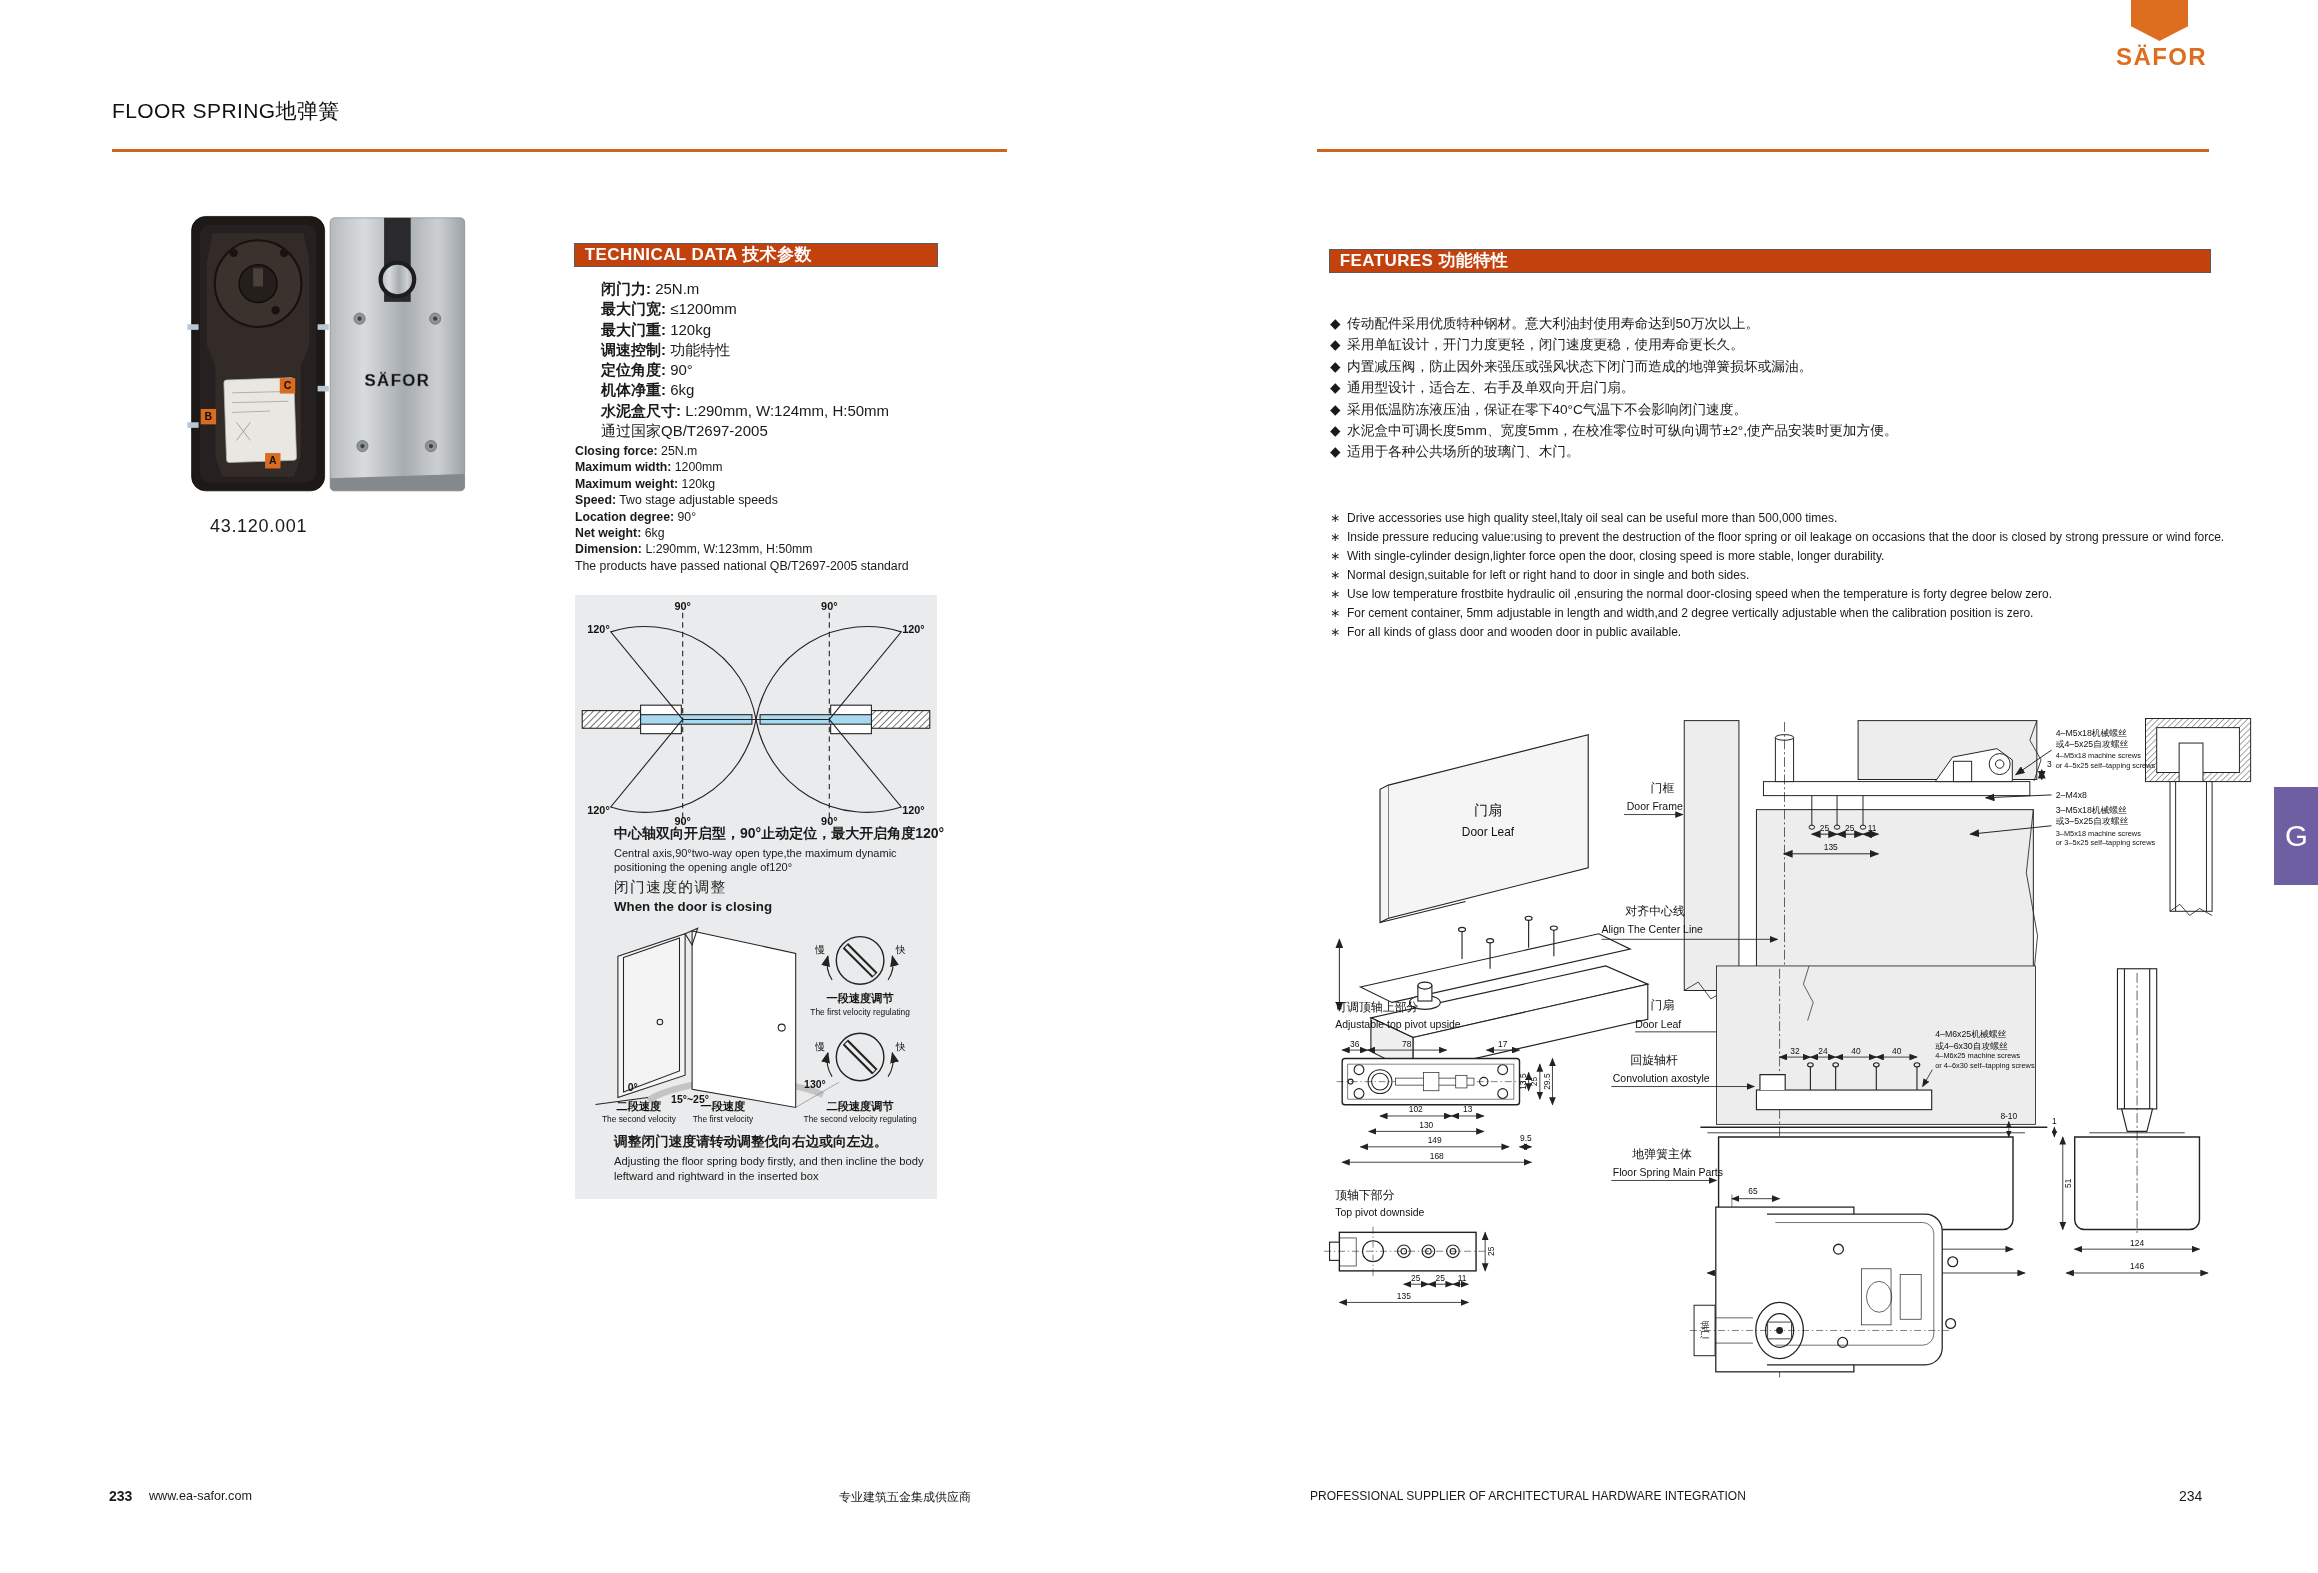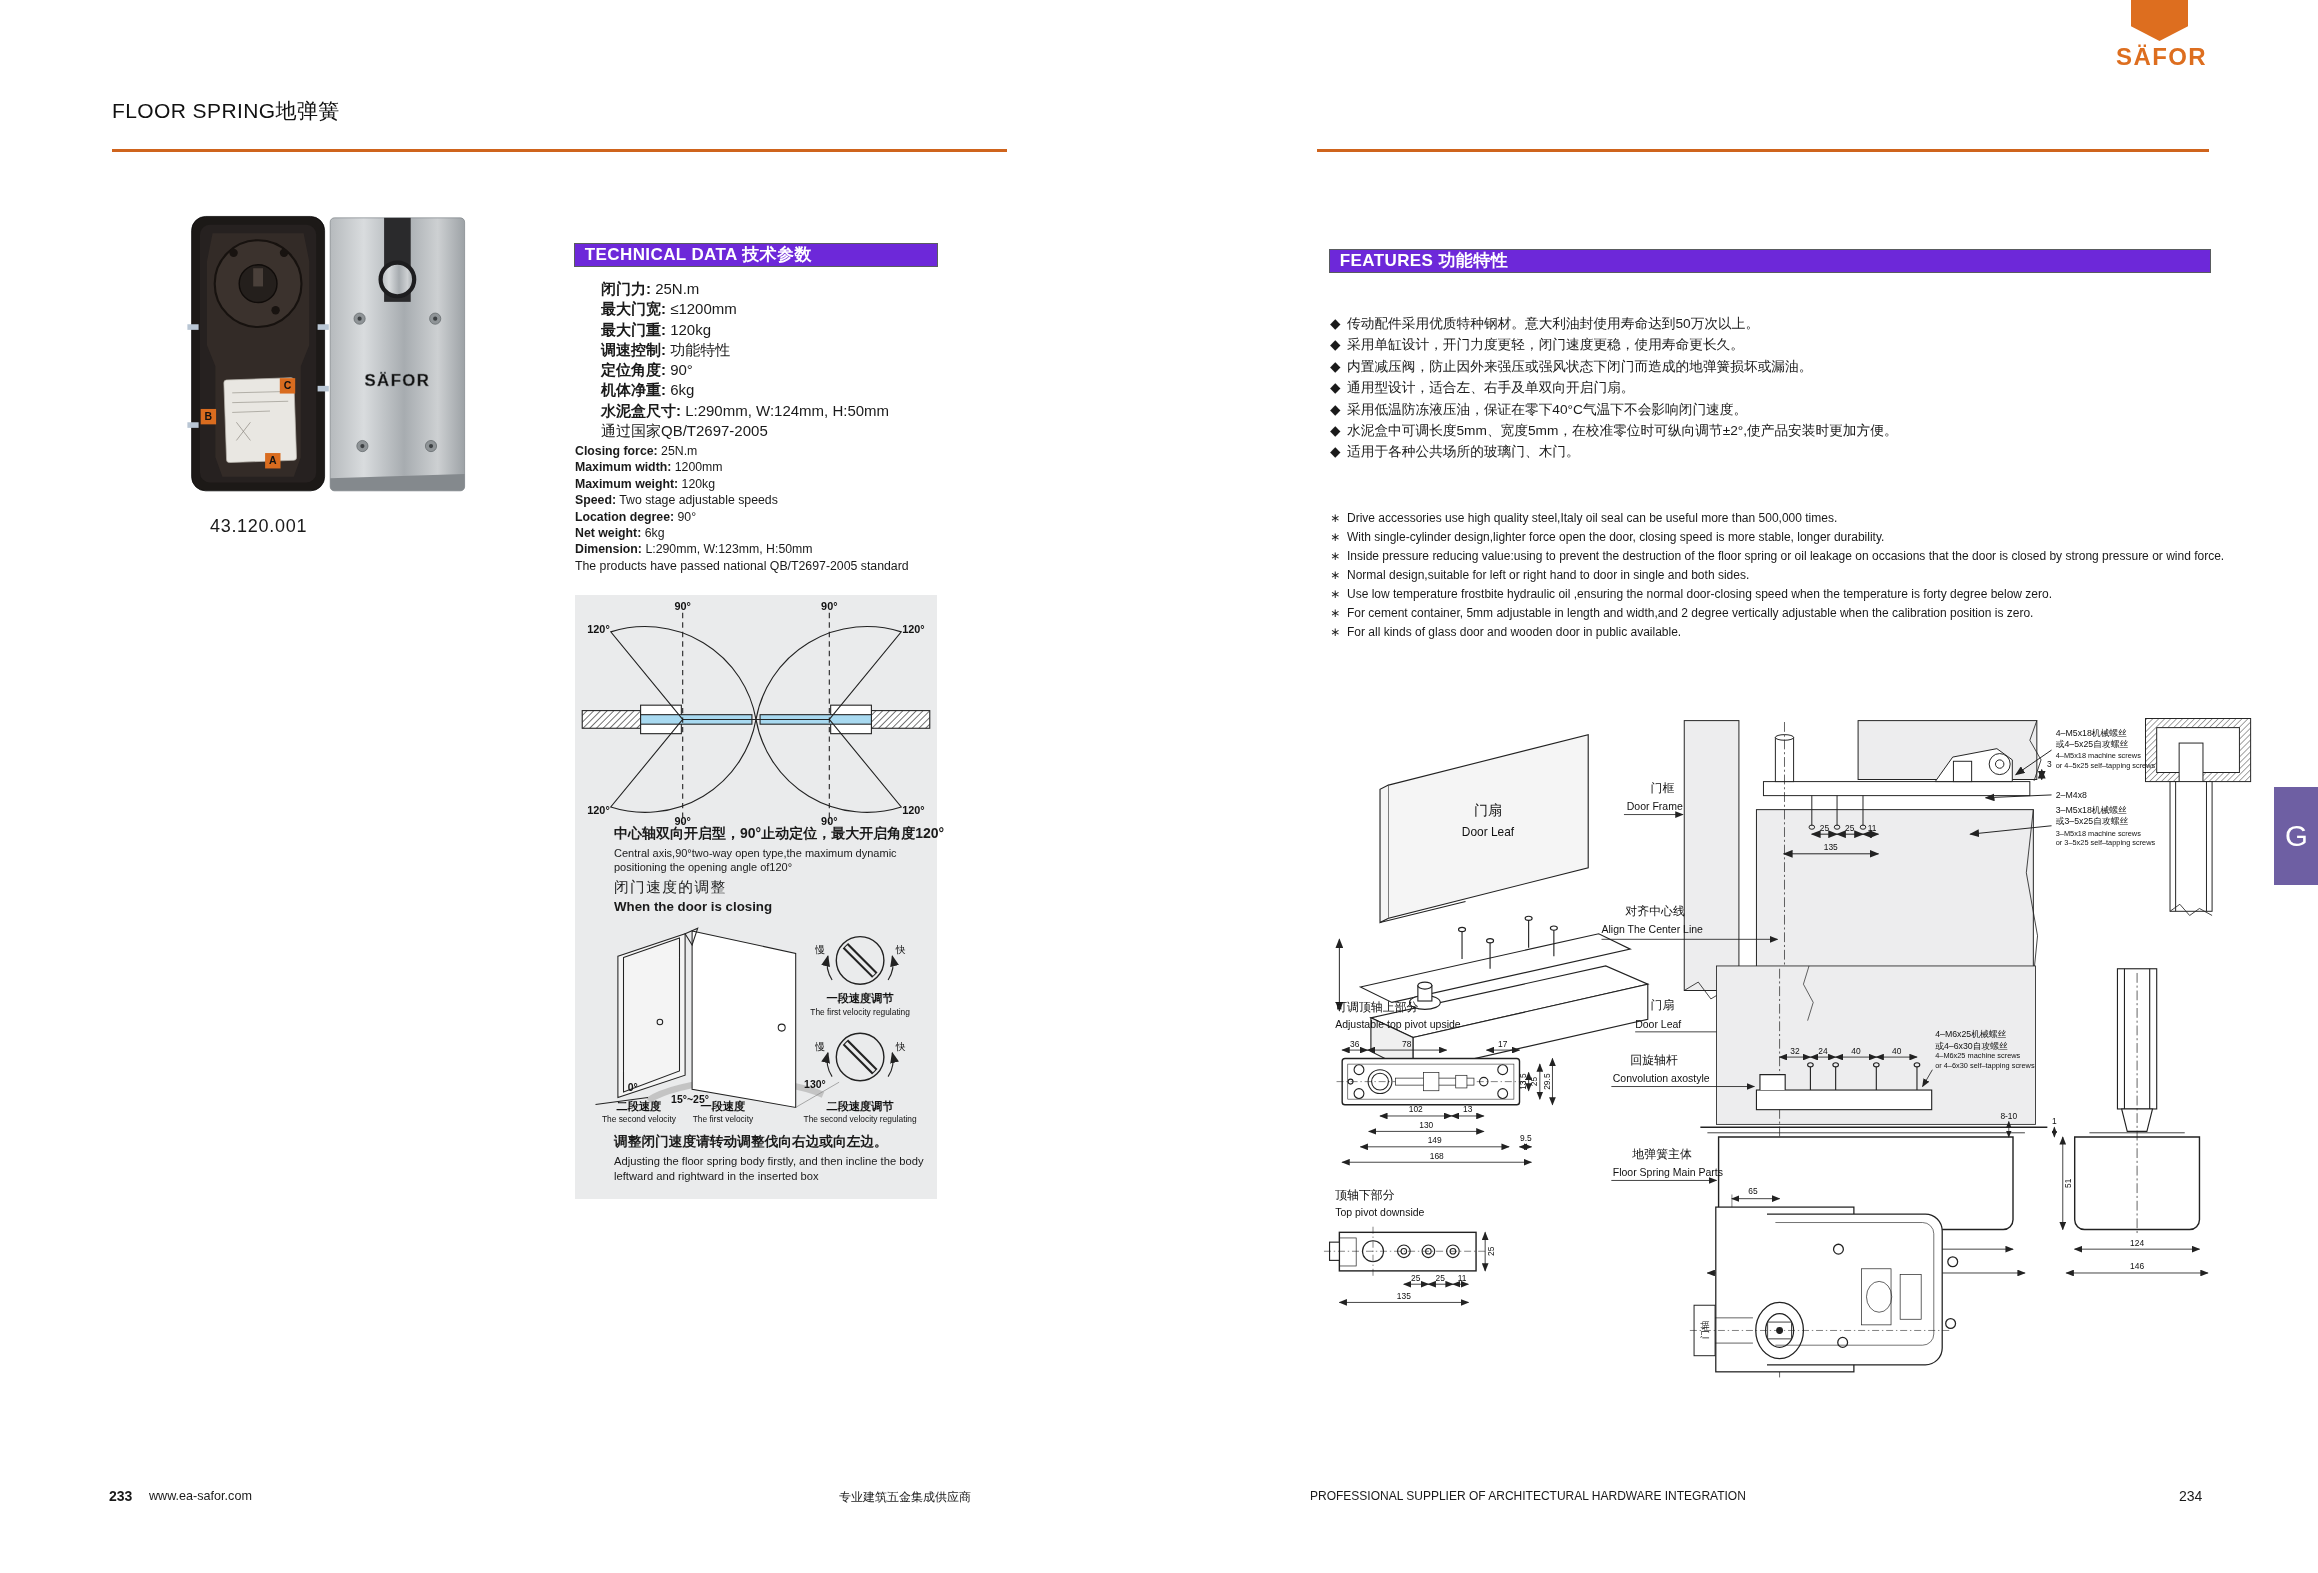--- a/index.html
+++ b/index.html
@@ -1,20 +1,20 @@
 <!DOCTYPE html>
 <html style="font-size:11.2px"><head>
 <meta charset="utf-8">
 <style>
   html,body{margin:0;padding:0;background:#fff;}
   body{font-family:"Liberation Sans","DejaVu Sans",sans-serif;color:#1a1a1a;}
   .spread{position:relative;width:2319px;height:1573px;background:#ffffff;overflow:hidden;}
   .abs{position:absolute;}
   .rule{height:2.8px;background:#cf641d;}
-  .hdr-bar{background:#6d28d9;border:1.4px solid #595c5e;color:#fff;font-weight:bold;
+  .hdr-bar{background:#c2410c;border:1.4px solid #595c5e;color:#fff;font-weight:bold;
            font-size:17px;line-height:22.4px;padding-left:9.8px;letter-spacing:0.4px;}
   .title{font-size:21px;color:#111;letter-spacing:0.4px;}
   .spec-cn{font-size:15px;line-height:20.3px;white-space:nowrap;margin-left:26px;}
   .spec-cn .lb{font-weight:bold;}
   .spec-en{font-size:12.3px;line-height:16.4px;white-space:nowrap;}
   .spec-en .lb{font-weight:bold;}
   .gray-panel{background:#eaebec;}
   .cap-cn{font-size:14px;font-weight:bold;}
   .cap-en{font-size:11px;line-height:14px;}
   .sub-cn{font-size:14.7px;font-weight:normal;letter-spacing:1.4px;}
@@ -239,22 +239,22 @@
     <div class="feat-cn"><span class="bullet">◆</span><span>采用单缸设计，开门力度更轻，闭门速度更稳，使用寿命更长久。</span></div>
     <div class="feat-cn"><span class="bullet">◆</span><span>内置减压阀，防止因外来强压或强风状态下闭门而造成的地弹簧损坏或漏油。</span></div>
     <div class="feat-cn"><span class="bullet">◆</span><span>通用型设计，适合左、右手及单双向开启门扇。</span></div>
     <div class="feat-cn"><span class="bullet">◆</span><span>采用低温防冻液压油，保证在零下40°C气温下不会影响闭门速度。</span></div>
     <div class="feat-cn"><span class="bullet">◆</span><span>水泥盒中可调长度5mm、宽度5mm，在校准零位时可纵向调节±2°,使产品安装时更加方便。</span></div>
     <div class="feat-cn"><span class="bullet">◆</span><span>适用于各种公共场所的玻璃门、木门。</span></div>
   </div>
 
   <div class="abs" style="left:1330px;top:509px;">
     <div class="feat-en"><span class="bullet">∗</span><span>Drive accessories use high quality steel,Italy oil seal can be useful more than 500,000 times.</span></div>
+    <div class="feat-en"><span class="bullet">∗</span><span>Inside pressure reducing value:using to prevent the destruction of the floor spring or oil leakage on occasions that the door is closed by strong pressure or wind force.</span></div>
     <div class="feat-en"><span class="bullet">∗</span><span>With single-cylinder design,lighter force open the door, closing speed is more stable, longer durability.</span></div>
-    <div class="feat-en"><span class="bullet">∗</span><span>Inside pressure reducing value:using to prevent the destruction of the floor spring or oil leakage on occasions that the door is closed by strong pressure or wind force.</span></div>
     <div class="feat-en"><span class="bullet">∗</span><span>Normal design,suitable for left or right hand to door in single and both sides.</span></div>
     <div class="feat-en"><span class="bullet">∗</span><span>Use low temperature frostbite hydraulic oil ,ensuring the normal door-closing speed when the temperature is forty degree below zero.</span></div>
     <div class="feat-en"><span class="bullet">∗</span><span>For cement container, 5mm adjustable in length and width,and 2 degree vertically adjustable when the calibration position is zero.</span></div>
     <div class="feat-en"><span class="bullet">∗</span><span>For all kinds of glass door and wooden door in public available.</span></div>
   </div>
 
   <svg class="abs" style="left:1318px;top:708px;" width="954" height="715" viewBox="0 0 1360 1020">
     <defs>
       <marker id="aR" markerWidth="10" markerHeight="8" refX="9" refY="4" orient="auto">
           <path d="M0,0 L10,4 L0,8 z" fill="#222"></path>

